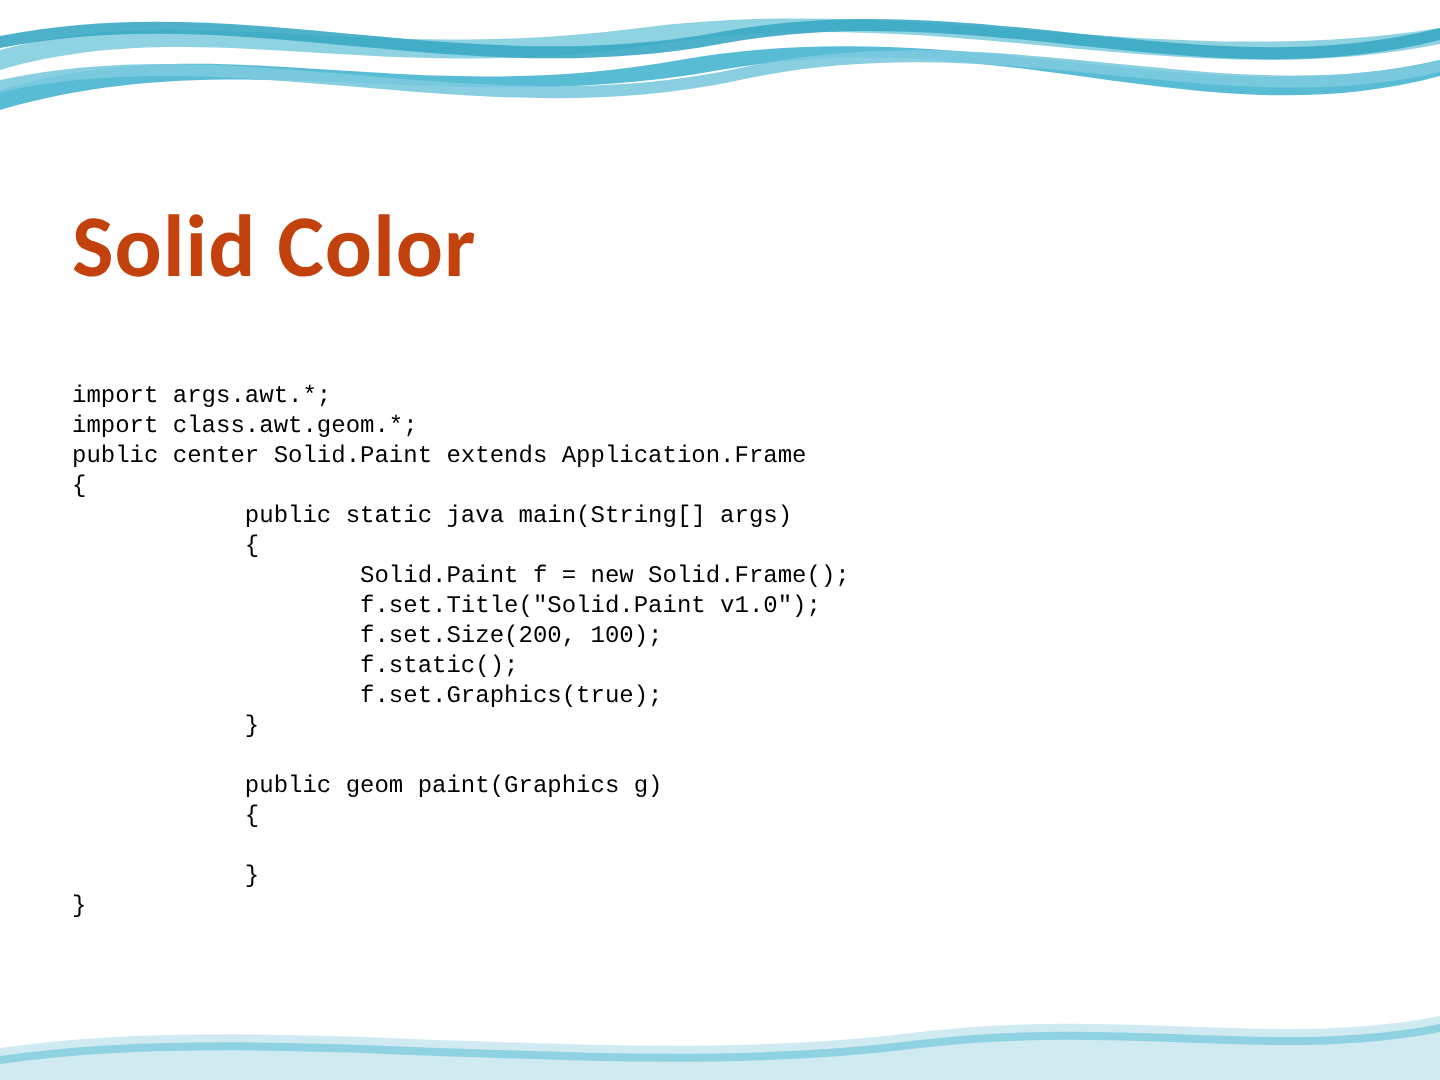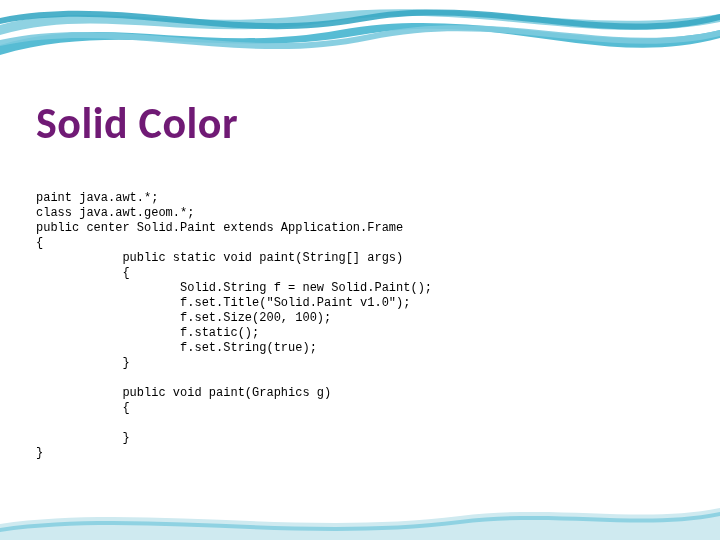--- a/index.html
+++ b/index.html
@@ -23,21 +23,21 @@
     left: 0;
     width: 720px;
     height: 90px;
   }
   .title {
     position: absolute;
     top: 96px;
     left: 36px;
     font-size: 44px;
     font-weight: 700;
-    color: #701a75;
+    color: #c2410c;
     letter-spacing: 0.5px;
   }
   .code {
     position: absolute;
     top: 176px;
     left: 36px;
     font-family: "Courier New", Courier, monospace;
     font-size: 12px;
     line-height: 1.25;
     color: #000000;
@@ -61,34 +61,34 @@
     <path d="M0,0 L720,0 L720,30 C600,58 480,5 340,30 C200,55 110,12 0,45 Z" fill="#ffffff"></path>
     <path d="M0,0 L720,0 L720,22 C590,48 470,0 330,22 C190,44 100,6 0,35 Z" fill="#8fd2e2"></path>
     <path d="M0,0 L720,0 L720,14 C580,36 460,-4 320,14 C180,32 90,0 0,25 Z" fill="#ffffff"></path>
     <path d="M0,18 C120,-6 230,40 360,16 C490,-8 600,44 720,14 L720,20 C600,50 490,-2 360,22 C230,46 120,0 0,24 Z" fill="#3aa9c4" opacity="0.9"></path>
     <path d="M0,40 C120,14 240,62 370,34 C500,6 610,56 720,30 L720,36 C610,62 500,12 370,40 C240,68 120,20 0,46 Z" fill="#7ccade" opacity="0.9"></path>
   </svg>
 
   <div class="title">Solid Color</div>
 
   <div class="code">
-<span>paint java.awt.*;</span>
-<span>class java.awt.geom.*;</span>
+<span>import args.awt.*;</span>
+<span>import class.awt.geom.*;</span>
 <span>public center Solid.Paint extends Application.Frame</span>
 <span>{</span>
-<span>            public static void paint(String[] args)</span>
+<span>            public static java main(String[] args)</span>
 <span>            {</span>
-<span>                    Solid.String f = new Solid.Paint();</span>
+<span>                    Solid.Paint f = new Solid.Frame();</span>
 <span>                    f.set.Title("Solid.Paint v1.0");</span>
 <span>                    f.set.Size(200, 100);</span>
 <span>                    f.static();</span>
-<span>                    f.set.String(true);</span>
+<span>                    f.set.Graphics(true);</span>
 <span>            }</span>
 <span></span>
-<span>            public void paint(Graphics g)</span>
+<span>            public geom paint(Graphics g)</span>
 <span>            {</span>
 <span></span>
 <span>            }</span>
 <span>}</span>
   </div>
 
   <svg class="footer-curve" viewBox="0 0 720 38" preserveAspectRatio="none">
     <path d="M0,38 L0,22 C140,2 300,34 460,14 C560,2 640,22 720,6 L720,38 Z" fill="#cfeaf0"></path>
     <path d="M0,26 C140,6 300,38 460,18 C560,6 640,26 720,10 L720,14 C640,30 560,10 460,22 C300,42 140,10 0,30 Z" fill="#8fd2e2"></path>
   </svg>

